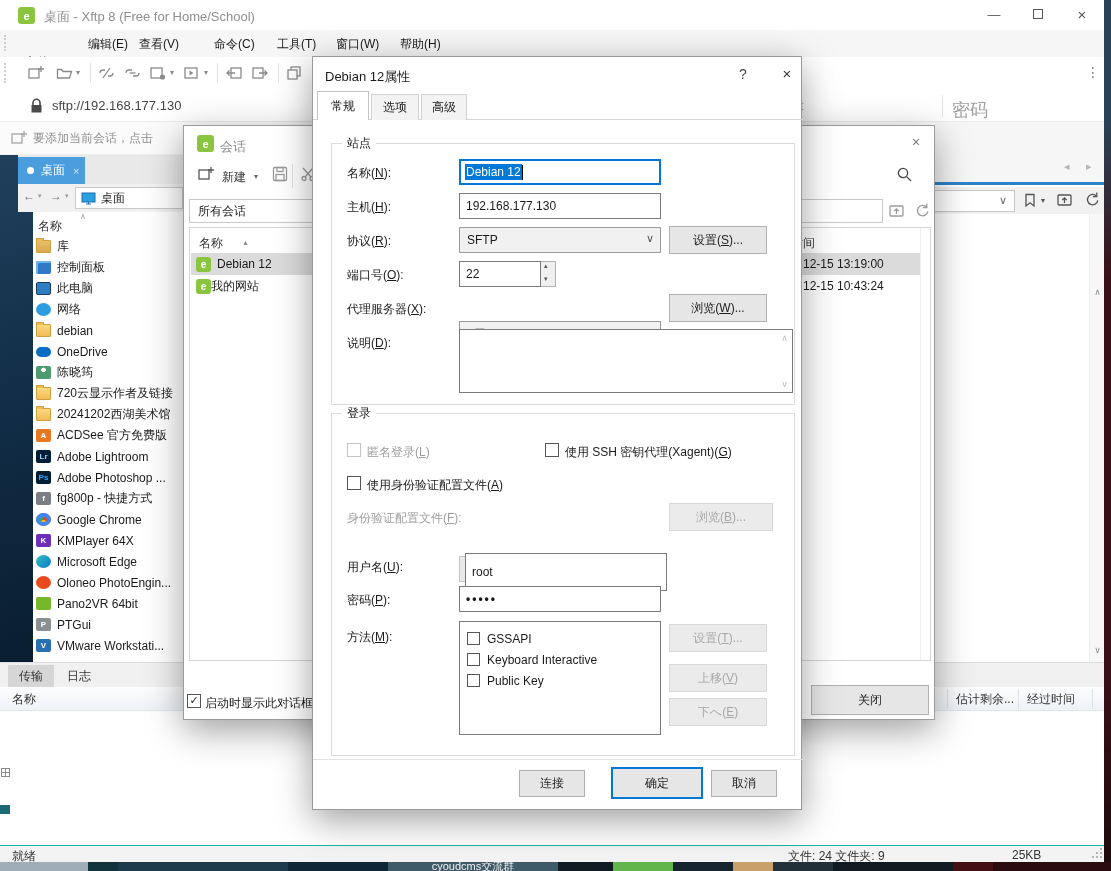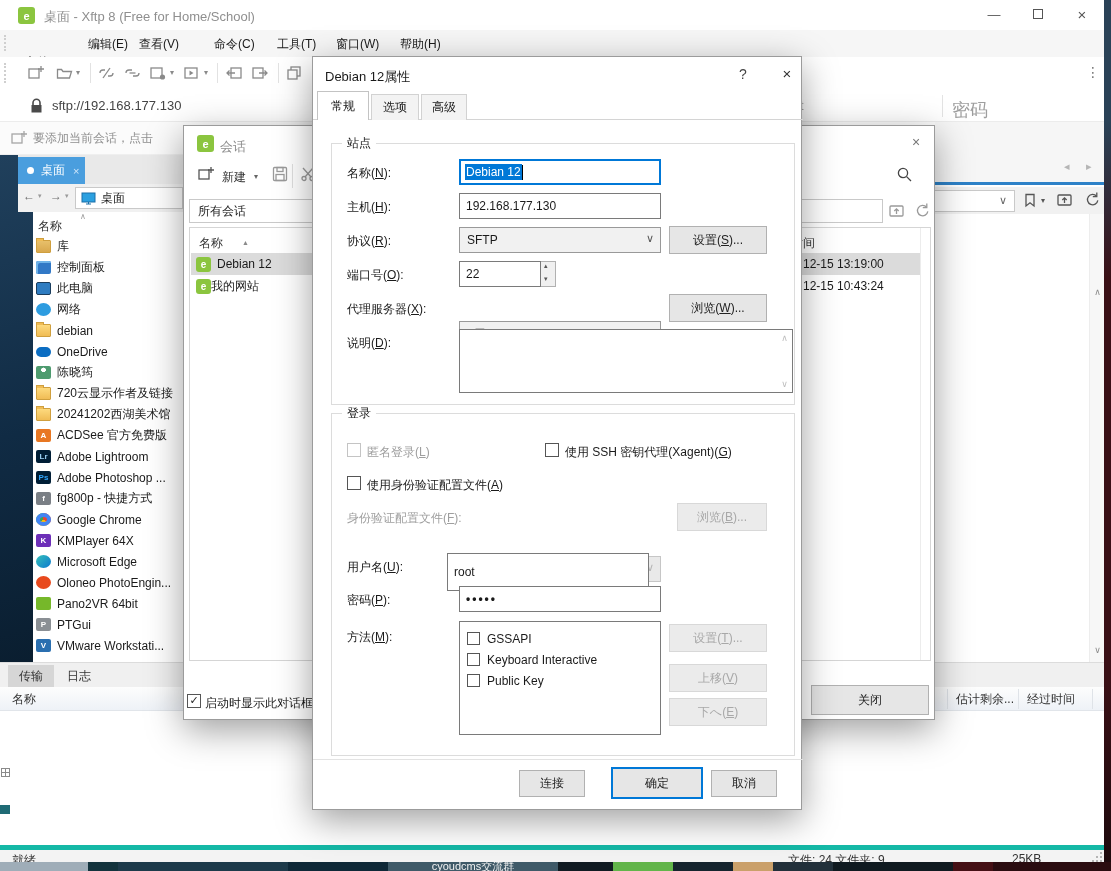--- a/index.html
+++ b/index.html
@@ -307,21 +307,21 @@
       <div class="abs" style="left:0;top:24px;width:1104px;height:24px;background:linear-gradient(#fdfdfd,#eef2f7);border-bottom:1px solid #e1e5ea">
         <span class="abs" style="left:12px;top:4px;color:#333">名称</span>
         <span class="abs" style="left:947px;top:2px;width:1px;height:20px;background:#dfe3e8"></span>
         <span class="abs" style="left:956px;top:4px;color:#333">估计剩余...</span>
         <span class="abs" style="left:1018px;top:2px;width:1px;height:20px;background:#dfe3e8"></span>
         <span class="abs" style="left:1027px;top:4px;color:#333">经过时间</span>
         <span class="abs" style="left:1092px;top:2px;width:1px;height:20px;background:#dfe3e8"></span>
       </div>
     </div>
 
-    <div class="abs" style="left:0;top:845px;width:1104px;height:17px;background:#f3f3f3;border-top:5px solid #14b8a6">
+    <div class="abs" style="left:0;top:845px;width:1104px;height:17px;background:#f3f3f3;border-top:1px solid #14b8a6">
       <span class="abs" style="left:12px;top:2px;color:#333">就绪</span>
       <span class="abs" style="left:788px;top:2px;color:#333">文件: 24 文件夹: 9</span>
       <span class="abs" style="left:1012px;top:2px;color:#333">25KB</span>
       <span class="abs" style="left:1092px;top:10px;width:2px;height:2px;background:#b5b5b5;box-shadow:4px 0 #b5b5b5,8px 0 #b5b5b5,8px -4px #b5b5b5,4px -4px #b5b5b5,8px -8px #b5b5b5"></span>
     </div>
 
     <span class="abs" style="left:1px;top:768px;width:9px;height:9px;border:1px solid #8a8a8a;background:linear-gradient(#0000 45%,#8a8a8a 45% 55%,#0000 55%),linear-gradient(90deg,#0000 45%,#8a8a8a 45% 55%,#0000 55%)"></span>
     <div class="abs" style="left:0;top:805px;width:10px;height:9px;background:#1f6b75"></div>
   </div>
 
@@ -454,23 +454,23 @@
     <span class="abs lbl accel dim" style="left:54px;top:387px">匿名登录(<u>L</u>)</span>
     <span class="cb abs" style="left:232px;top:386px"></span>
     <span class="abs lbl accel" style="left:252px;top:387px">使用 SSH 密钥代理(Xagent)(<u>G</u>)</span>
     <span class="cb abs" style="left:34px;top:419px"></span>
     <span class="abs lbl accel" style="left:54px;top:420px">使用身份验证配置文件(<u>A</u>)</span>
     <span class="abs lbl accel dim" style="left:34px;top:453px">身份验证配置文件(<u>F</u>):</span>
     <div class="combo dis abs" style="left:146px;top:447px;width:202px;height:26px">
         <span>&lt;未指定&gt;</span>
         <span class="cv">∨</span>
       </div>
-    <div class="btn dis abs accel" style="left:364px;top:446px;width:90px;height:28px">浏览(<u>B</u>)...</div>
+    <div class="btn dis abs accel" style="left:356px;top:446px;width:104px;height:28px">浏览(<u>B</u>)...</div>
     <span class="abs lbl accel" style="left:34px;top:502px">用户名(<u>U</u>):</span>
-    <div class="txt abs" style="left:134px;top:496px;width:202px;height:38px">
+    <div class="txt abs" style="left:152px;top:496px;width:202px;height:38px">
         <span>root</span>
       </div>
     <span class="abs lbl accel" style="left:34px;top:535px">密码(<u>P</u>):</span>
     <div class="txt abs" style="left:146px;top:529px;width:202px;height:26px;font-weight:bold;letter-spacing:2px">
         <span>•••••</span>
       </div>
     <span class="abs lbl accel" style="left:34px;top:572px">方法(<u>M</u>):</span>
     <div class="abs" style="left:146px;top:564px;width:202px;height:114px;border:1px solid #7a7a7a;background:#fff;padding:6px 7px">
       <div class="flex" style="height:21px">
           <span class="cb" style="width:13px;height:13px"></span>

